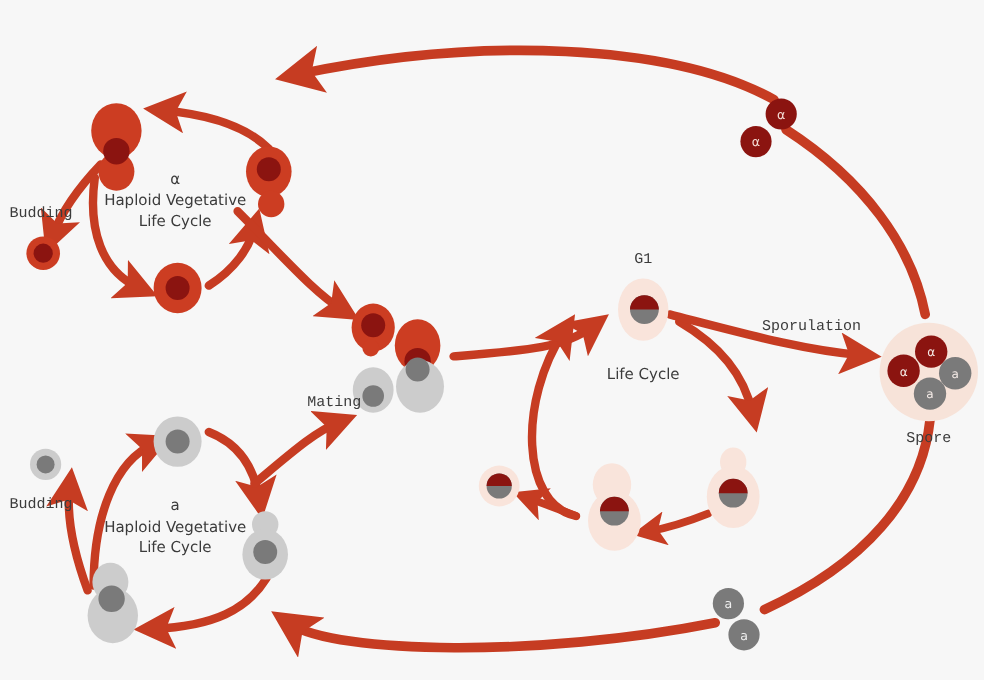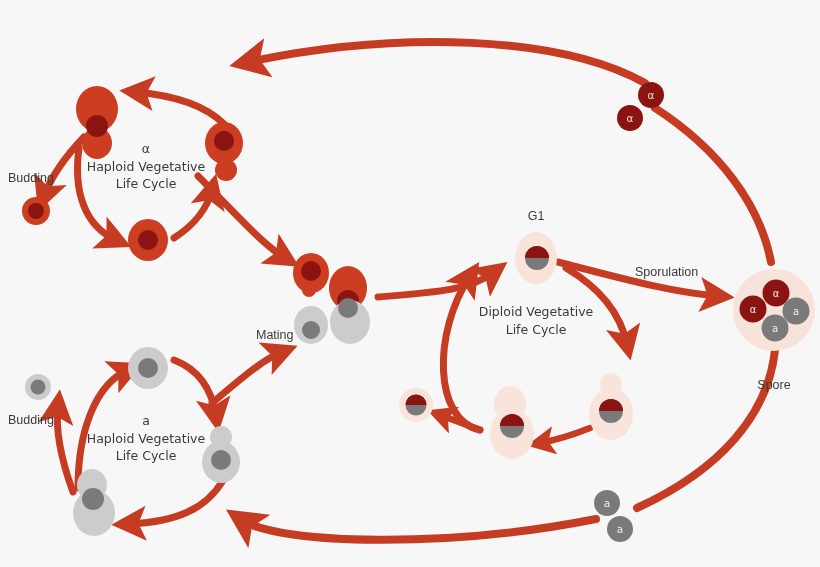--- a/index.html
+++ b/index.html
@@ -22,21 +22,21 @@
     top: 0;
     width: 820px;
     height: 567px;
   }
   .lbl {
     position: absolute;
     color: #3b3b3b;
     font-size: 12.5px;
     line-height: 17px;
     white-space: nowrap;
-    font-family: Liberation Sans, sans-serif;
+    font-family: Liberation Mono, monospace;
   }
   .lbl.center {
     text-align: left;
     transform: translateX(-50%);
   }
   .cycle-title {
     position: absolute;
     text-align: center;
     transform: translateX(-50%);
     color: #3b3b3b;
@@ -278,32 +278,31 @@
   <div class="lbl" style="left:8px; top:170px;">Budding</div>
 
   <div class="lbl" style="left:8px; top:412px;">Budding</div>
 
   <div class="lbl" style="left:256px; top:295px;margin-top:32px;">Mating</div>
 
   <div class="lbl" style="left:635px; top:264px;text-align:center;">Sporulation</div>
 
   <div class="lbl center" style="left:536px; top:208px;">G1</div>
 
-  <div class="lbl center" style="left:774px; top:357px;margin-top:20px;">Spore</div>
+  <div class="lbl center" style="left:774px; top:357px;">Spore</div>
 
   <div class="cycle-title" style="left:146px; top:140px;">
     <span class="mt">α</span>
     <span class="mt">Haploid Vegetative</span>
     <span class="mt">Life Cycle</span>
   </div>
 
   <div class="cycle-title" style="left:146px; top:412px;">
     <span class="mt">a</span>
     <span class="mt">Haploid Vegetative</span>
     <span class="mt">Life Cycle</span>
   </div>
 
   <div class="cycle-title" style="left:536px; top:303px;">
-    <span class="mt">Diploid Vegetative</span>
     <span class="mt">Life Cycle</span>
   </div>
 
 </div>
 
 </body></html>

